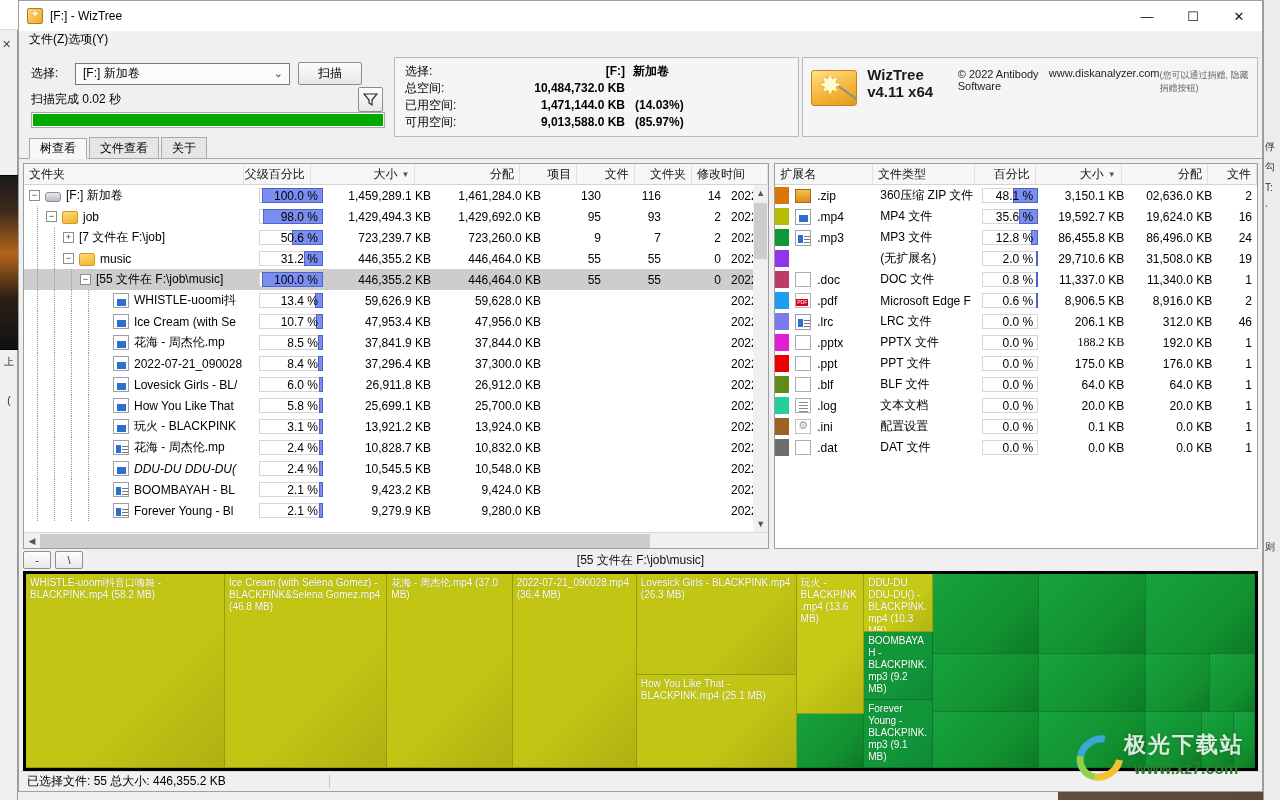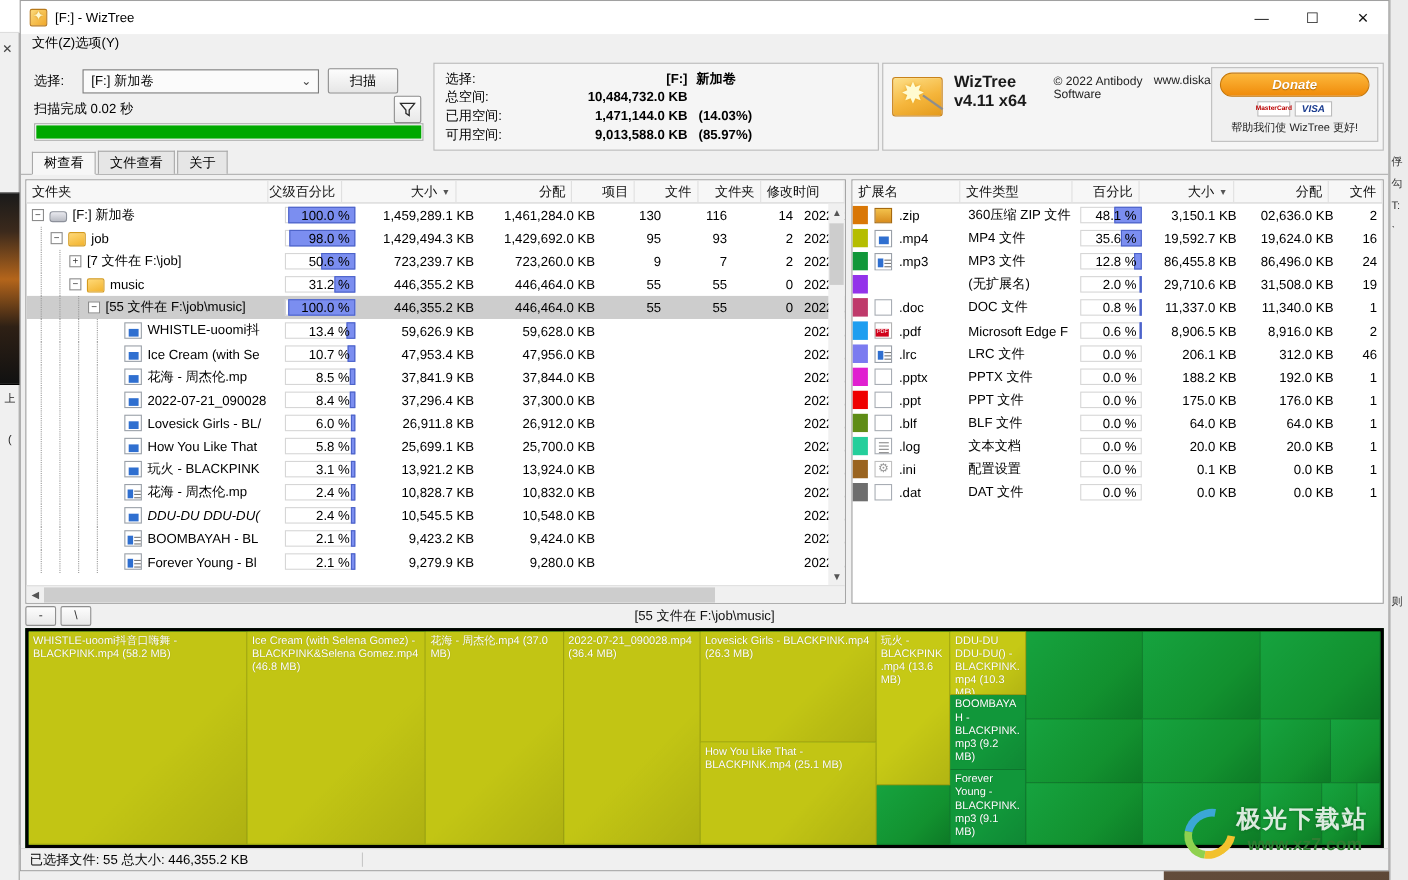--- a/index.html
+++ b/index.html
@@ -486,28 +486,20 @@
         <div class="folder"></div>
           <div class="star">✸</div>
           <div class="wand"></div>
       </div>
       <div class="brand-txt">
         <div class="brand-title">WizTree v4.11 x64</div>
         <div class="brand-sub">© 2022 Antibody Software</div>
         <div class="brand-sub2">www.diskanalyzer.com</div>
         <div class="brand-note">(您可以通过捐赠, 隐藏捐赠按钮)</div>
       </div>
-      <div class="donate-box">
-        <div class="donate-btn">Donate</div>
-        <div class="cards">
-          <div class="card-mc">MasterCard</div>
-          <div class="card-visa">VISA</div>
-        </div>
-        <div class="donate-note">帮助我们使 WizTree 更好!</div>
-      </div>
     </div>
   </div>
 
   <div class="tabstrip">
     <div class="tab active">树查看</div>
     <div class="tab">文件查看</div>
     <div class="tab">关于</div>
   </div>
 
   <div class="content">
@@ -1035,21 +1027,21 @@
               <div class="td" style="width: 100px; flex: 0 0 100px; padding: 0px 5px 0px 0px;">
                 <div class="swatch" style="background: rgb(224, 32, 208);"></div>
                 <div class="exticon doc-generic"></div>
                 <span>.pptx</span>
               </div>
               <div class="td" style="width: 104px; flex: 0 0 104px;">PPTX 文件</div>
               <div class="td pctcell" style="width: 62px; flex: 0 0 62px; padding: 0px;">
                 <div class="pctbox"></div>
                 <div class="pcttext">0.0 %</div>
               </div>
-              <div class="td r" style="width: 88px; flex: 0 0 88px;">188.2 KB</div>
+              <div class="td r" style="width: 88px; flex: 0 0 88px; font-family: Liberation Serif, serif;">188.2 KB</div>
               <div class="td r" style="width: 88px; flex: 0 0 88px;">192.0 KB</div>
               <div class="td r" style="width: 50px; flex: 1 1 auto;">1</div>
             </div>
             <div class="trow">
               <div class="td" style="width: 100px; flex: 0 0 100px; padding: 0px 5px 0px 0px;">
                 <div class="swatch" style="background: rgb(239, 0, 0);"></div>
                 <div class="exticon doc-generic"></div>
                 <span>.ppt</span>
               </div>
               <div class="td" style="width: 104px; flex: 0 0 104px;">PPT 文件</div>

